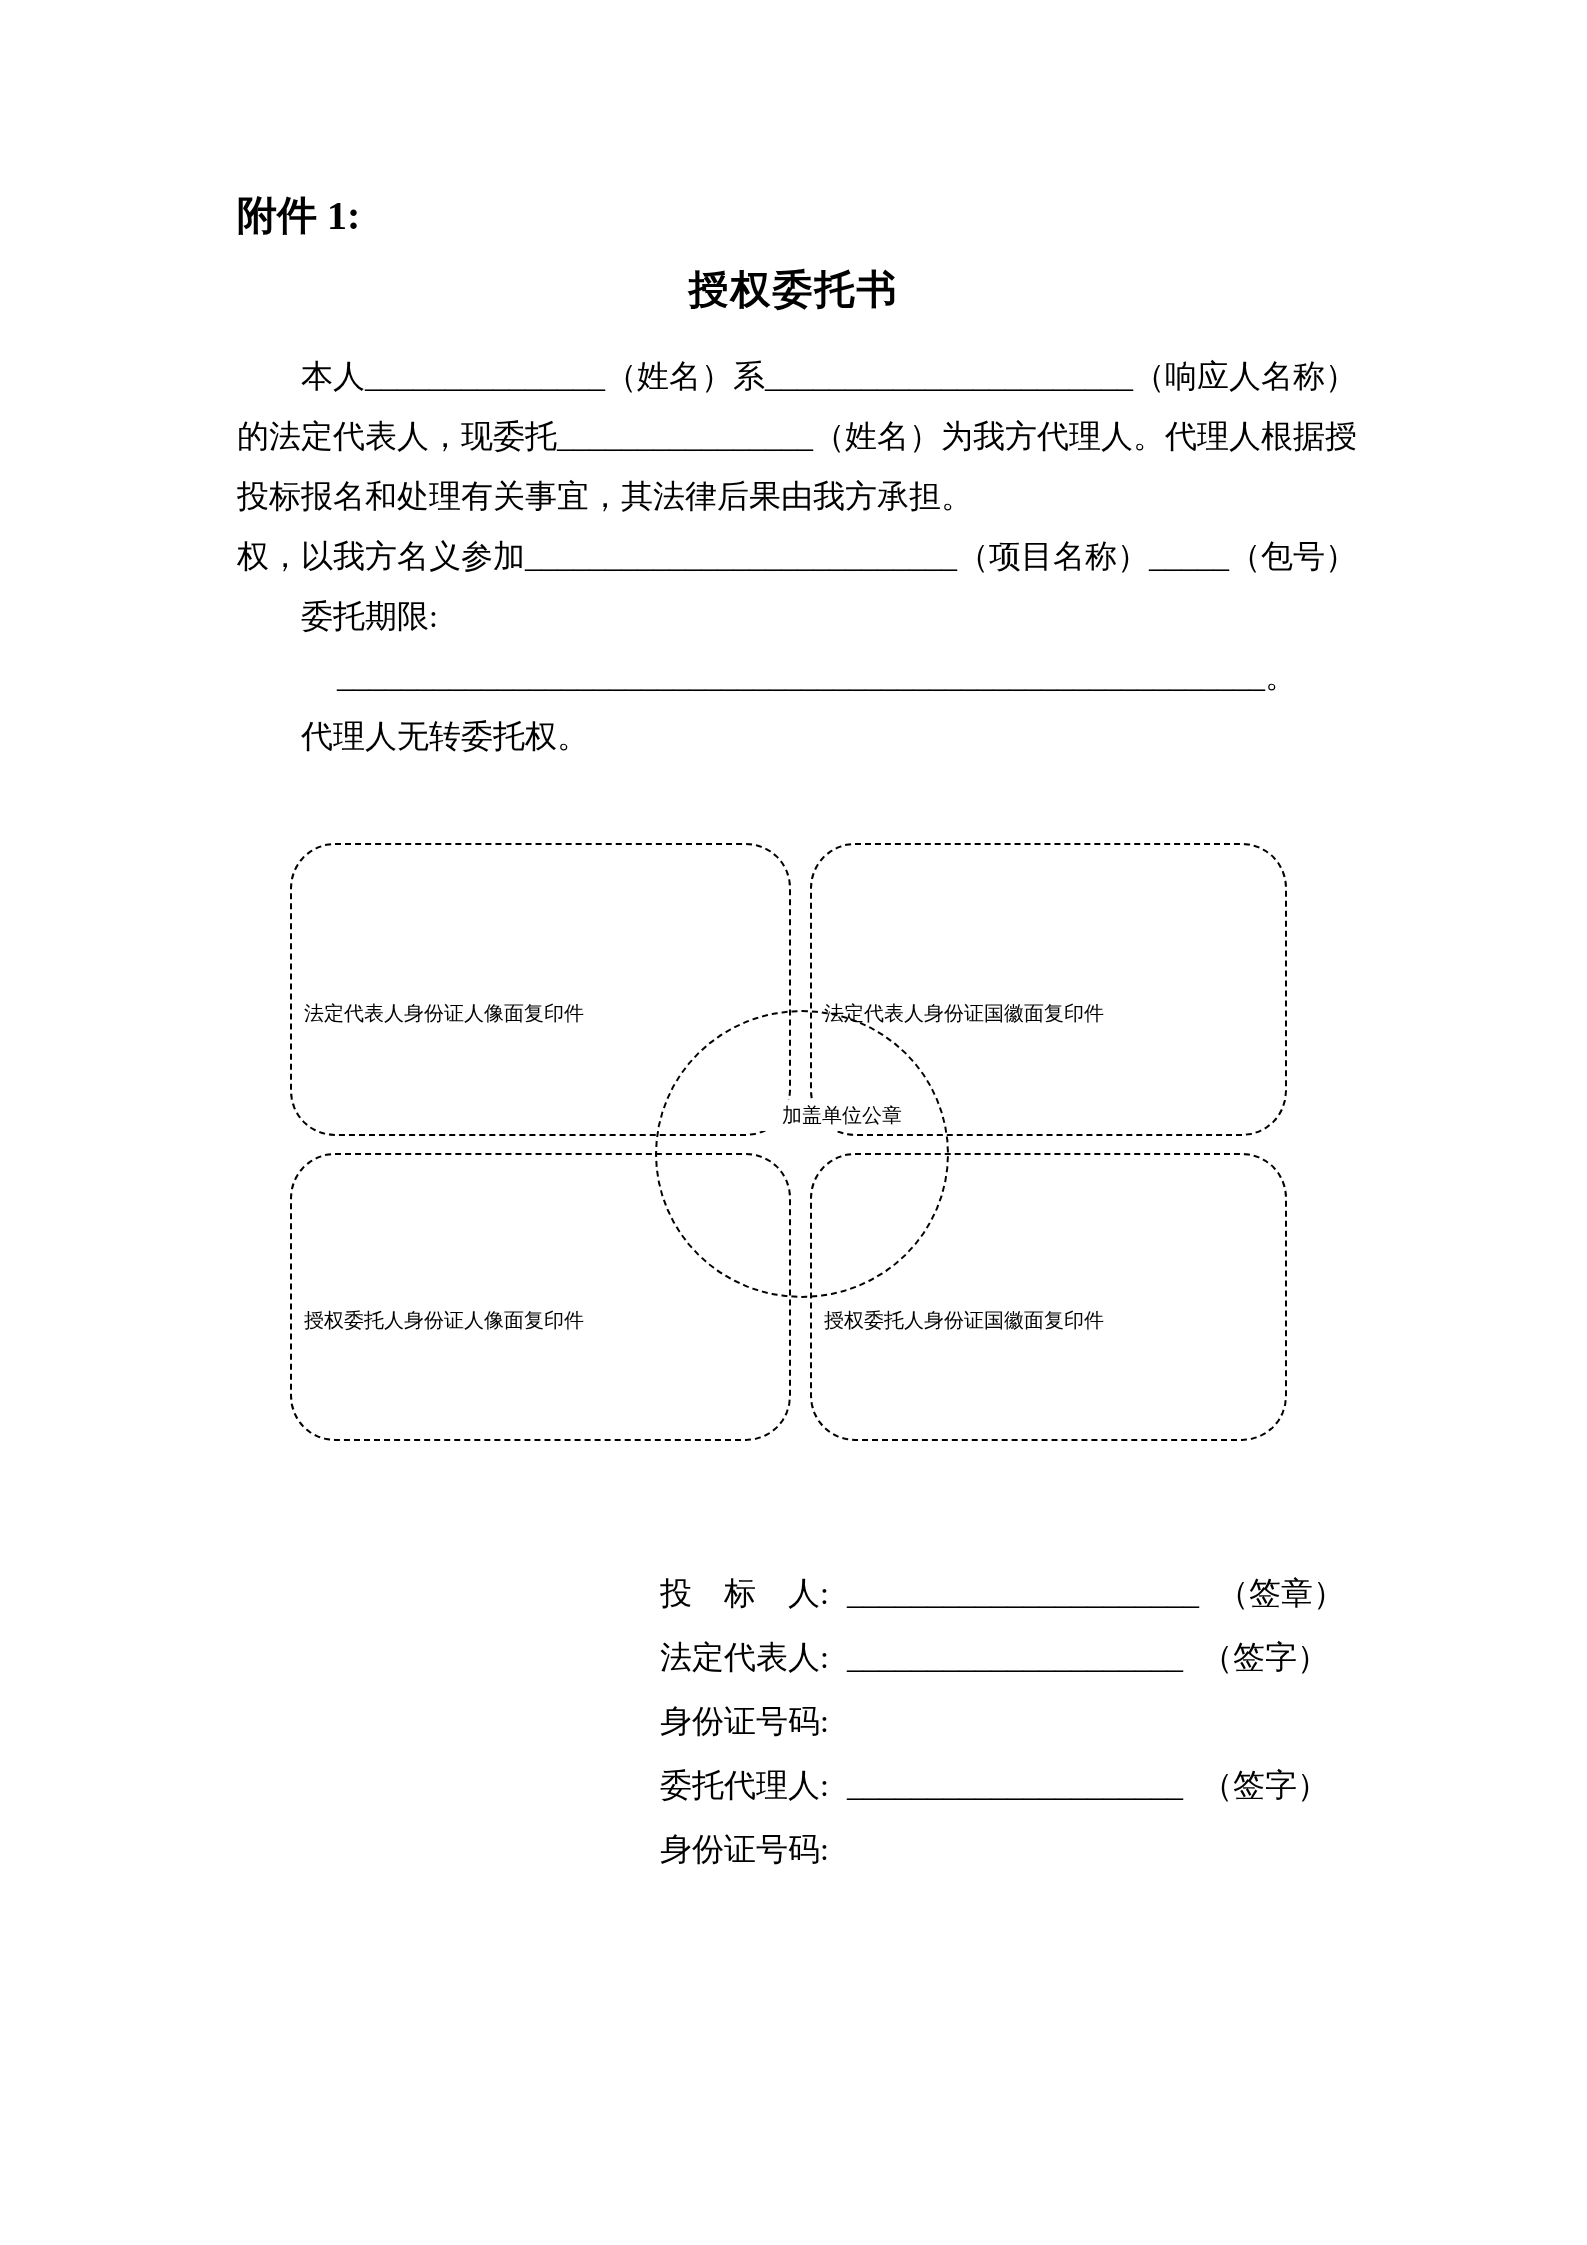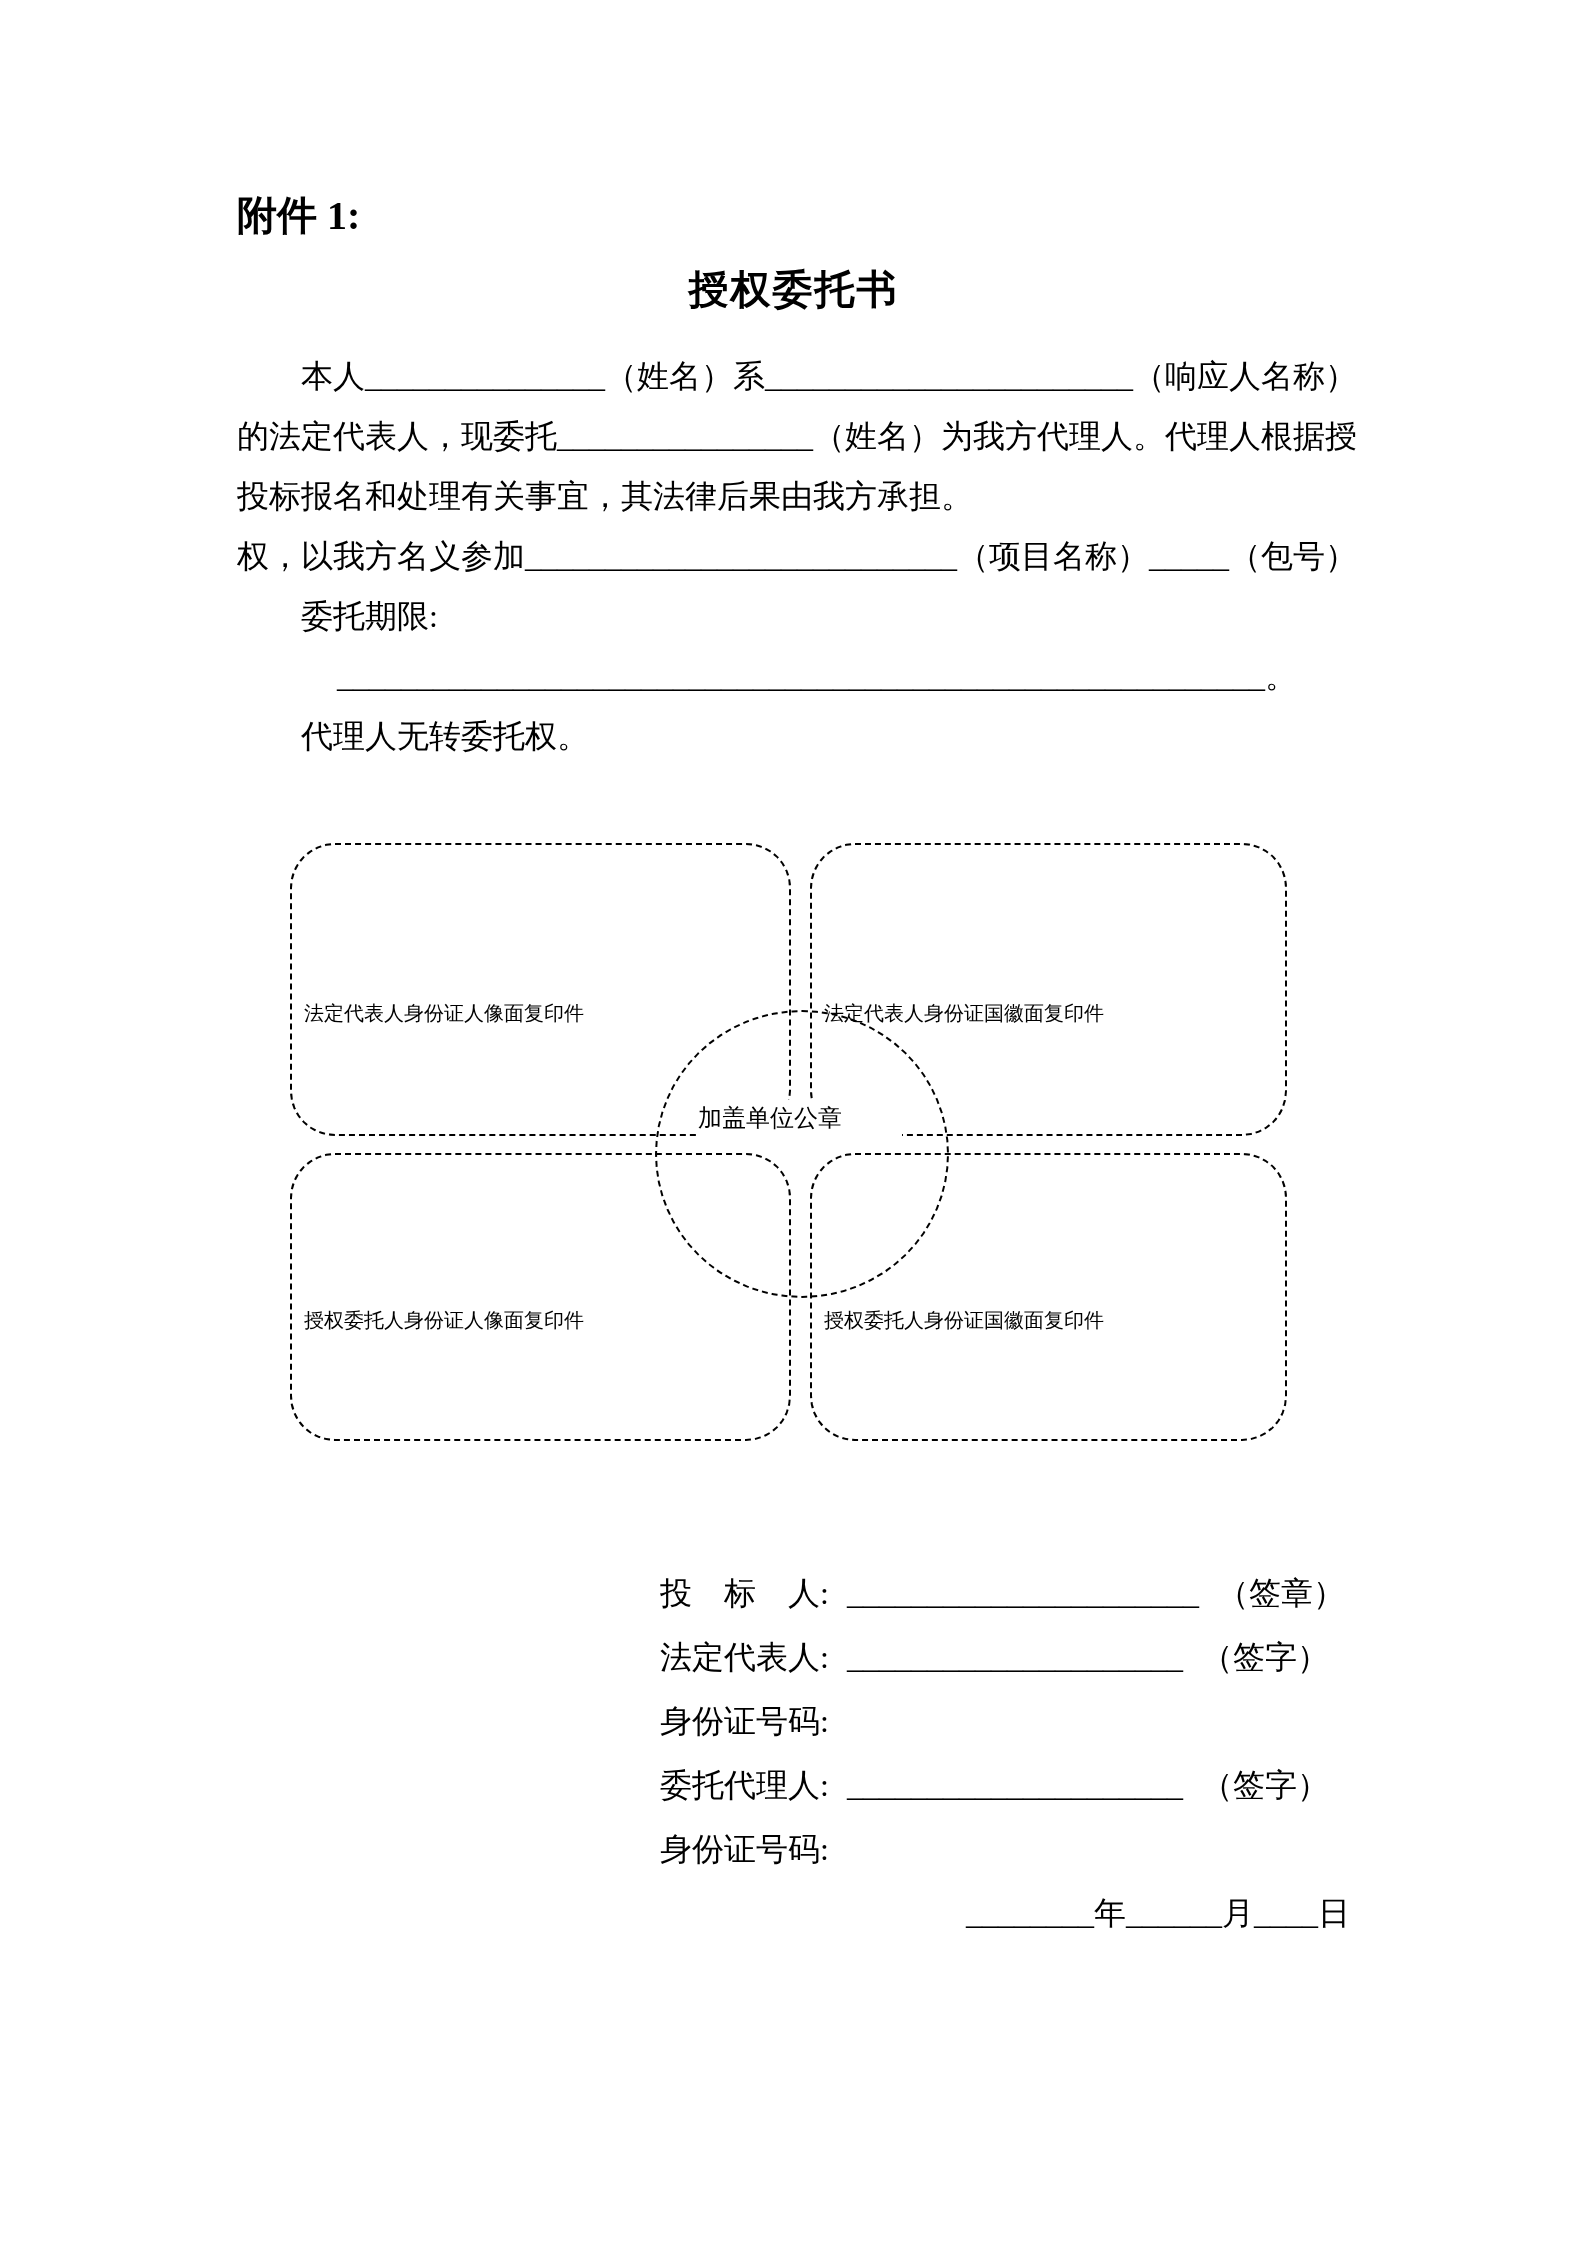--- a/index.html
+++ b/index.html
@@ -37,21 +37,21 @@
     position:absolute; top:58%; left:12px; width:100%;
     transform:translateY(-50%);
     text-align:left; font-size:20px; white-space:nowrap;
   }
   .seal-circle {
     position:absolute; left:655px; top:1010px; width:290px; height:284px;
     border:2px dashed #000; border-radius:50%; background:transparent;
   }
   .seal-label {
     position:absolute; left:698px; top:1100px; width:204px;
-    text-align:left; font-size:24px; background:#ffffff;
+    text-align:right; font-size:20px; background:#ffffff;
     white-space:nowrap; padding:2px 0;
   }
   .sig-block {
     position:absolute; left:660px; top:1561px;
     font-size:32px; line-height:64px; white-space:nowrap;
   }
   .sig-row { height:64px; }
   .sig-blank { margin-left:10px;margin-top:48px; }
   .sig-suffix { margin-left:10px; }
   .date-line {
@@ -115,15 +115,14 @@
       <span class="sig-blank">_____________________</span>
       <span class="sig-suffix">（签字）</span>
     </div>
     <div class="sig-row">
       <span class="sig-label">身份证号码:</span>
       <span class="sig-blank"></span>
       <span class="sig-suffix"></span>
     </div>
   </div>
 
-  <div class="date-line">________年______月____日</div>
 
 </div>
 
 </body></html>

